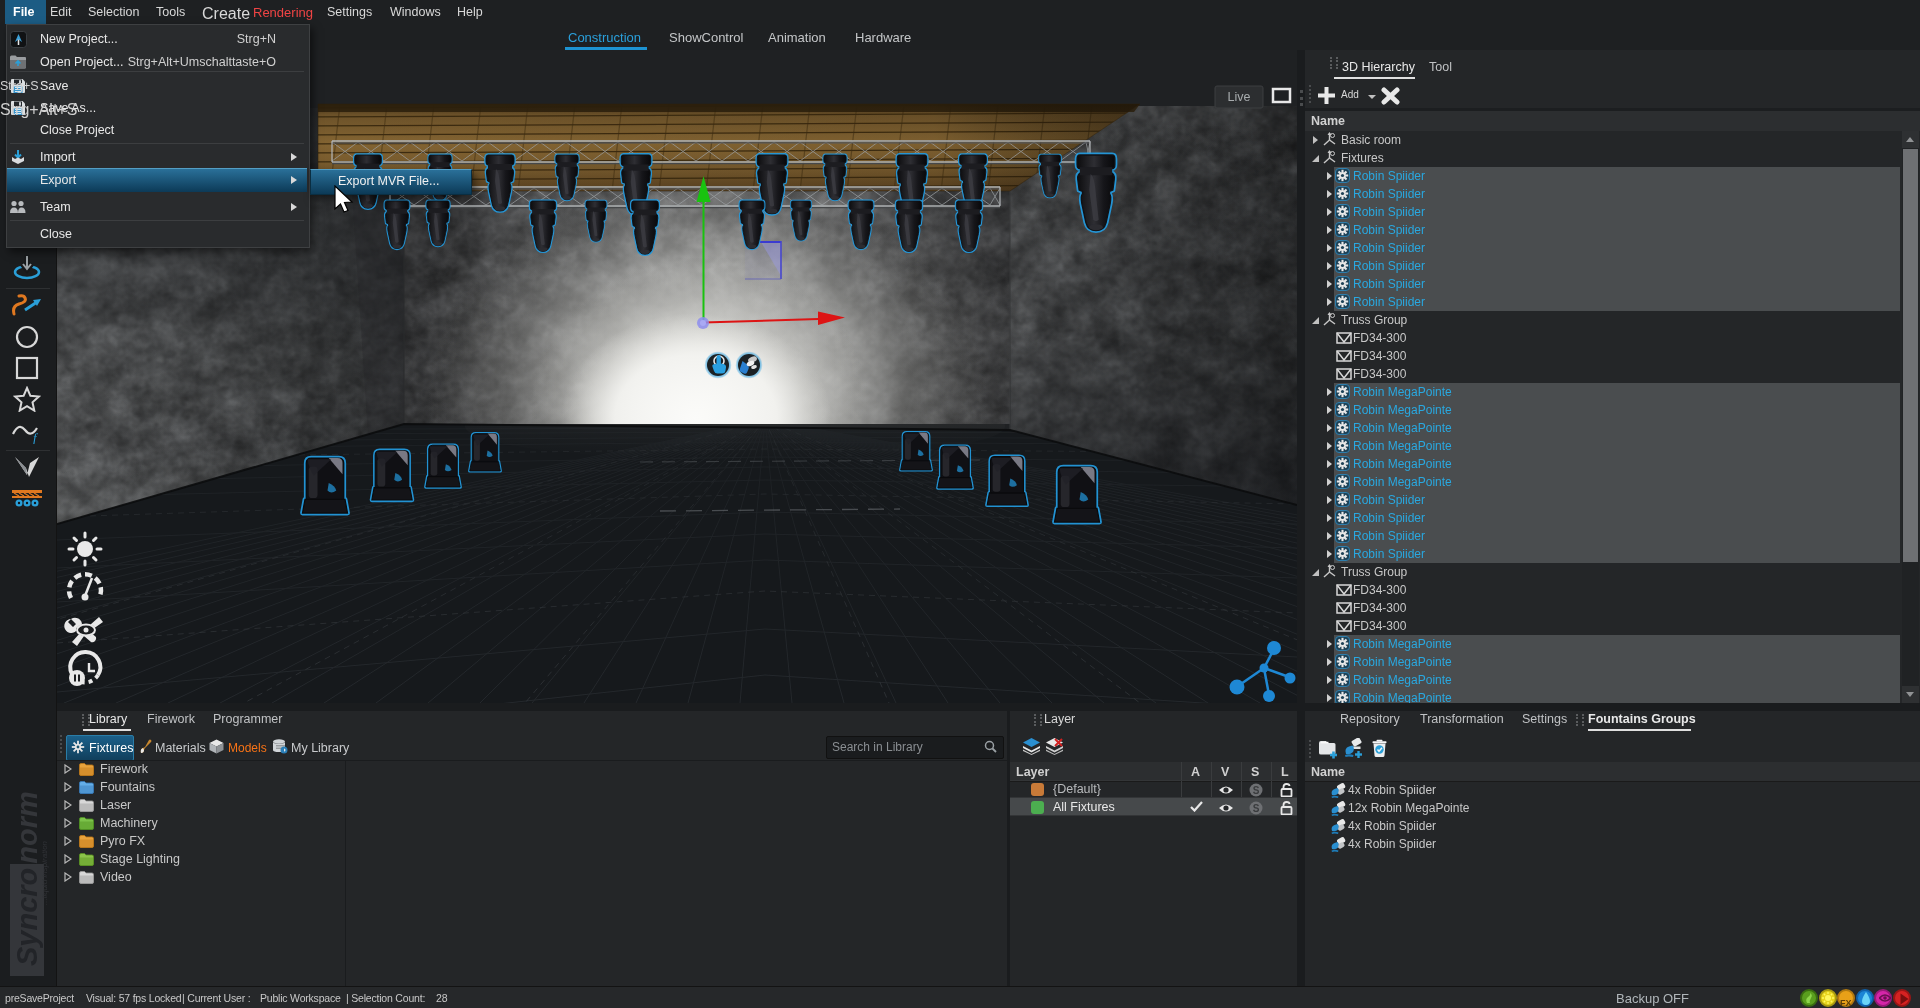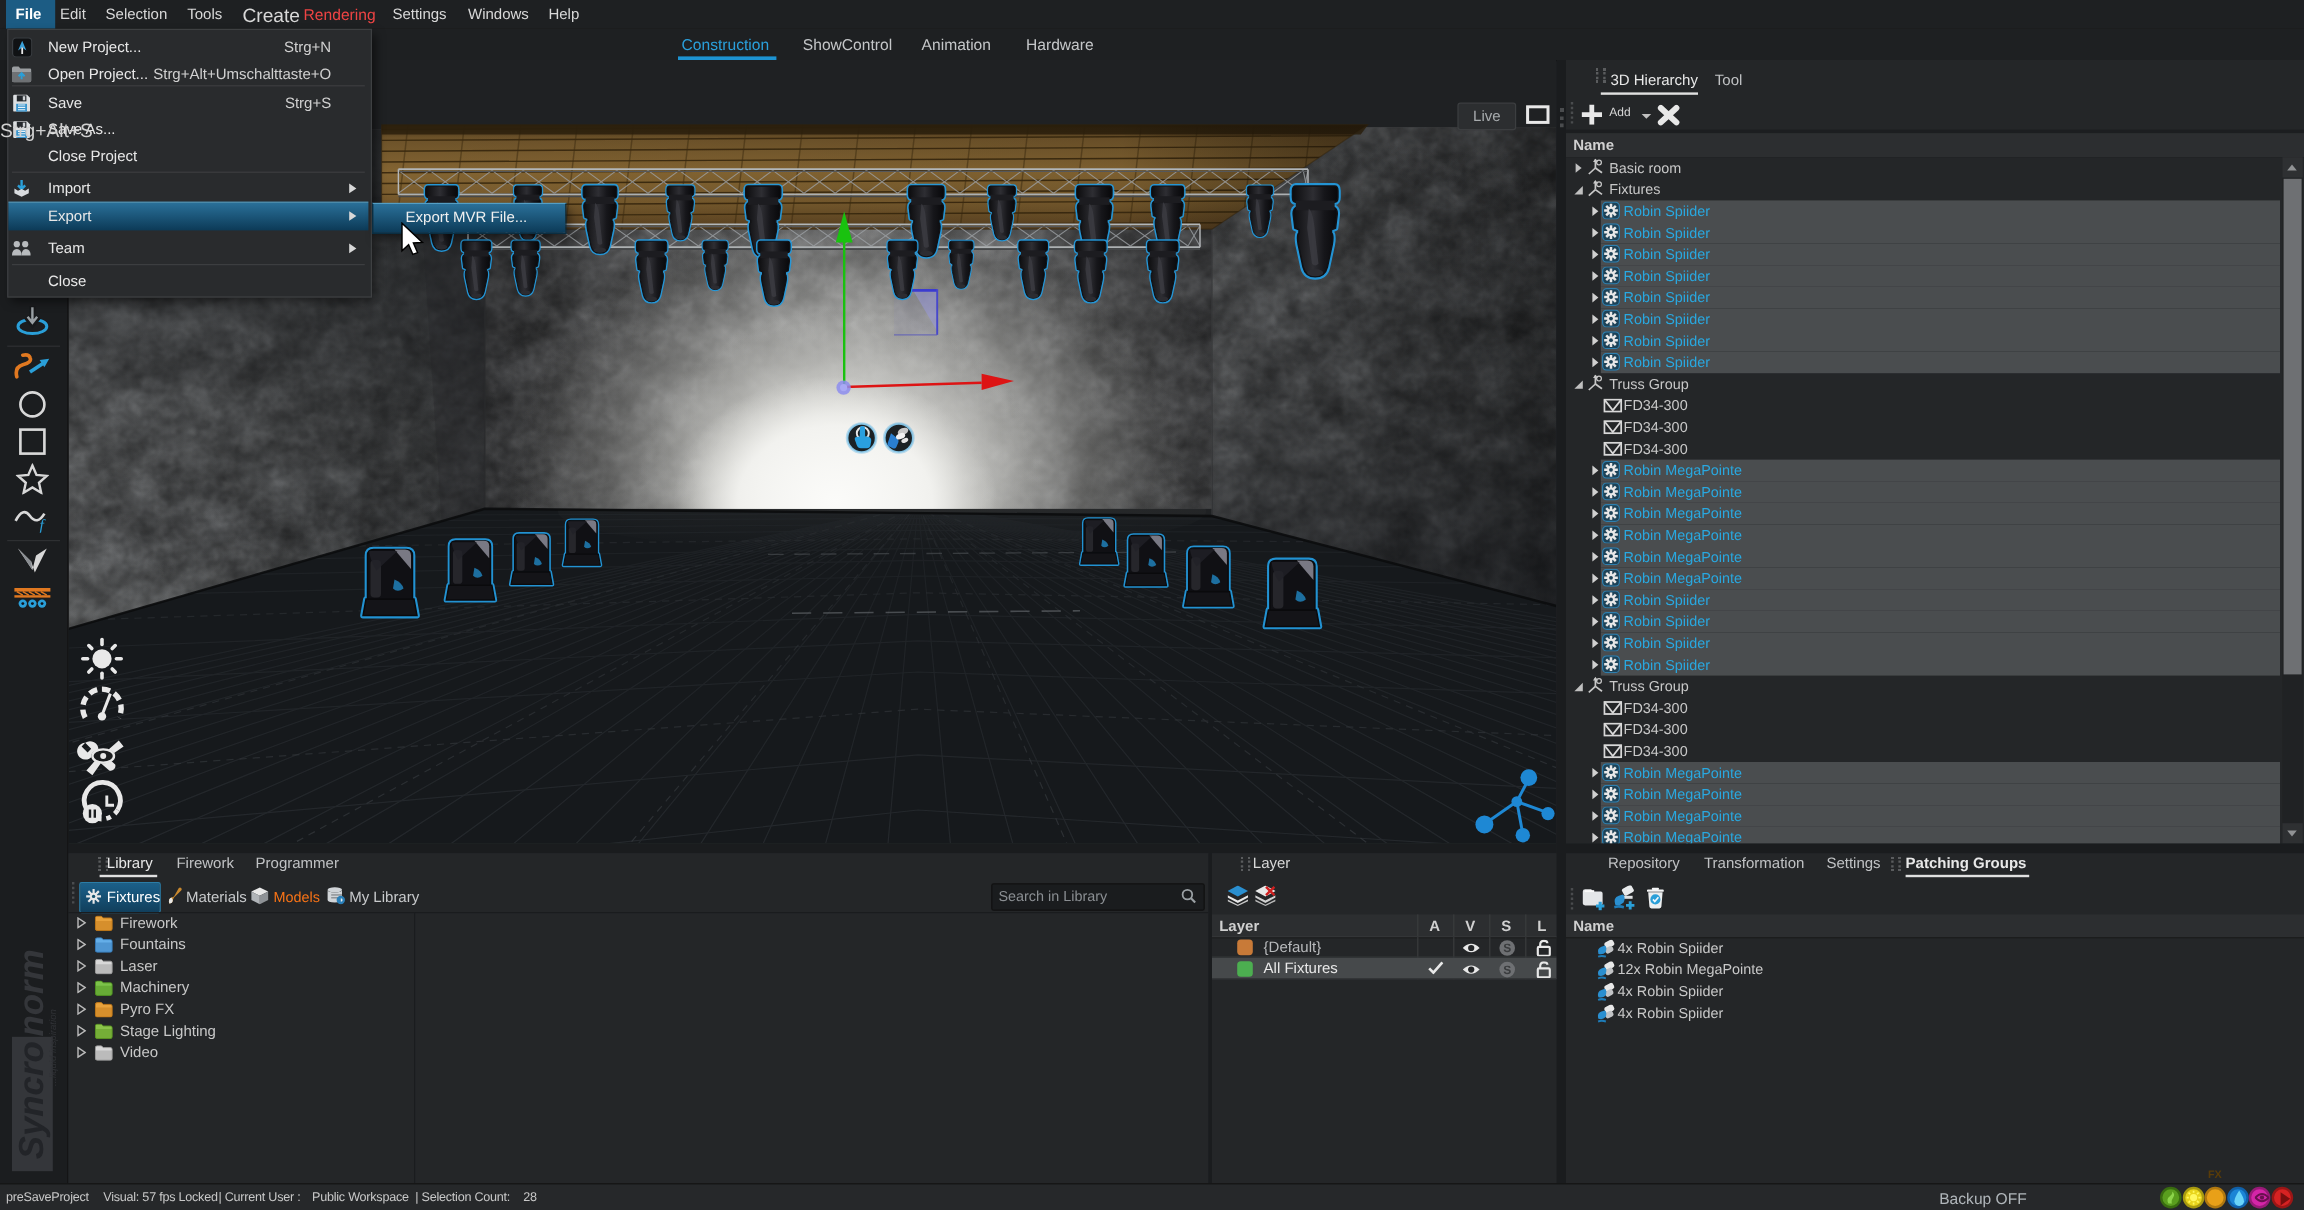--- a/index.html
+++ b/index.html
@@ -1412,21 +1412,21 @@
     </svg>
     <div class="abs" style="left:1010px;top:780px;width:287px;height:1px;background:#333537"></div>
     <div class="abs" style="left:1010px;top:797px;width:287px;height:1px;background:#333537"></div>
     <div class="abs" style="left:1010px;top:815px;width:287px;height:1px;background:#333537"></div>
     <div class="abs" style="left:1305px;top:703px;width:615px;height:283px;background:#242628"></div>
     <div class="abs" style="left:1305px;top:703px;width:615px;height:8px;background:#1a1c1e"></div>
     <div class="abs" style="left:1340px;top:712px;font-size:12.5px;color:#c0c2c4">Repository</div>
     <div class="abs" style="left:1420px;top:712px;font-size:12.5px;color:#c0c2c4">Transformation</div>
     <div class="abs" style="left:1522px;top:712px;font-size:12.5px;color:#c0c2c4">Settings</div>
     <div class="abs" style="left:1576px;top:714px;width:4px;height:12px;border-left:2px dotted #5a5c5e;border-right:2px dotted #5a5c5e"></div>
-    <div class="abs" style="left:1588px;top:712px;font-size:12.5px;color:#e8e8e8;font-weight:bold">Patching Groups</div>
+    <div class="abs" style="left:1588px;top:712px;font-size:12.5px;color:#e8e8e8;font-weight:bold">Fountains Groups</div>
     <div class="abs" style="left:1588px;top:729px;width:103px;height:2px;background:#e0e0e0"></div>
     <div class="abs" style="left:1309px;top:740px;width:3px;height:18px;border-left:2px dotted #4a4c4e"></div>
     <svg class="abs" style="left:1318px;top:739px" width="22" height="20" viewBox="0 0 22 20">
 <path d="M1,4 Q1,2 3,2 L8,2 L9.5,4 L16,4 Q17.5,4 17.5,5.5 L17.5,14 Q17.5,15.5 16,15.5 L3,15.5 Q1,15.5 1,14 Z" fill="#e4e6e8"></path>
 <rect x="2.5" y="2.8" width="8" height="1.6" fill="#fafafa"></rect>
 <g stroke="#2a9fd8" stroke-width="2.6">
         <line x1="15.5" y1="12.5" x2="15.5" y2="19.5"></line>
         <line x1="12" y1="16" x2="19" y2="16"></line>
       </g>
     </svg>
@@ -1500,21 +1500,21 @@
         <line x1="6" y1="0" x2="6" y2="2"></line>
         <line x1="6" y1="10" x2="6" y2="12"></line>
         <line x1="0" y1="6" x2="2" y2="6"></line>
         <line x1="10" y1="6" x2="12" y2="6"></line>
         <line x1="1.8" y1="1.8" x2="3.2" y2="3.2"></line>
         <line x1="8.8" y1="8.8" x2="10.2" y2="10.2"></line>
         <line x1="1.8" y1="10.2" x2="3.2" y2="8.8"></line>
         <line x1="8.8" y1="3.2" x2="10.2" y2="1.8"></line>
       </g>
     </svg>
-    <div class="abs" style="left:1840px;top:974px;font-size:9px;font-weight:bold;color:#5a3c08">FX</div>
+    <div class="abs" style="left:1840px;top:998px;font-size:9px;font-weight:bold;color:#5a3c08">FX</div>
     <svg class="abs" style="left:1860px;top:991px" width="12" height="14" viewBox="0 0 12 14">
       <path d="M6,1 Q10,7 10,10 A4,4 0 1,1 2,10 Q2,7 6,1 Z" fill="#6ad4f8"></path>
     </svg>
     <svg class="abs" style="left:1879px;top:993px" width="12" height="10" viewBox="0 0 12 10">
       <path d="M0.5,5 Q6,-1 11.5,5 Q6,11 0.5,5 Z" fill="none" stroke="#6a1050" stroke-width="1.6"></path>
       <circle cx="6" cy="5" r="1.8" fill="#6a1050"></circle>
     </svg>
     <svg class="abs" style="left:1899px;top:993px" width="10" height="12" viewBox="0 0 10 12">
       <polygon points="1.5,0.5 9.5,6 1.5,11.5" fill="#7a0e0e"></polygon>
     </svg>
@@ -1535,21 +1535,21 @@
     <div class="abs" style="left:0;top:55px;width:276px;text-align:right;font-size:12.5px;color:#d0d0d0;z-index:51">Strg+Alt+Umschalttaste+O</div>
     <div class="abs" style="left:10px;top:71px;width:294px;height:1px;background:#3c3e40;z-index:51"></div>
     <svg class="abs" style="left:10px;top:78px;z-index:51" width="16" height="16" viewBox="0 0 16 16">
       <path d="M1,2 Q1,1 2,1 L12.5,1 L15,3.5 L15,14 Q15,15 14,15 L2,15 Q1,15 1,14 Z" fill="#dde0e2"></path>
       <rect x="4" y="1.5" width="8" height="5" fill="#23272b"></rect>
       <rect x="9" y="2.2" width="2" height="3.4" fill="#cfd3d6"></rect>
       <rect x="3.5" y="8.5" width="9" height="6.5" fill="#3894cc"></rect>
       <path d="M5,9.5 l6,0 M5,11.5 l6,0 M5,13.5 l6,0" stroke="#e8f4fb" stroke-width="0.9"></path>
     </svg>
     <div class="abs" style="left:40px;top:79px;font-size:12.5px;color:#e8e8e8;white-space:nowrap;z-index:51">Save</div>
-    <div class="abs" style="left:0;top:79px;width:276px;text-align:right;font-size:12.5px;color:#d0d0d0;z-index:51">Strg+S</div>
+    <div class="abs" style="left:0;top:79px;width:276px;text-align:left;font-size:12.5px;color:#d0d0d0;z-index:51">Strg+S</div>
     <svg class="abs" style="left:10px;top:100px;z-index:51" width="16" height="16" viewBox="0 0 16 16">
       <path d="M1,2 Q1,1 2,1 L12.5,1 L15,3.5 L15,14 Q15,15 14,15 L2,15 Q1,15 1,14 Z" fill="#dde0e2"></path>
       <rect x="4" y="1.5" width="8" height="5" fill="#23272b"></rect>
       <rect x="9" y="2.2" width="2" height="3.4" fill="#cfd3d6"></rect>
       <rect x="3.5" y="8.5" width="9" height="6.5" fill="#3894cc"></rect>
       <path d="M5,9.5 l6,0 M5,11.5 l6,0 M5,13.5 l6,0" stroke="#e8f4fb" stroke-width="0.9"></path>
     </svg>
     <div class="abs" style="left:40px;top:101px;font-size:12.5px;color:#e8e8e8;white-space:nowrap;z-index:51">Save As...</div>
     <div class="abs" style="left:0;top:101px;width:276px;font-size:16px;color:#d0d0d0;z-index:51">Strg+Alt+S</div>
     <div class="abs" style="left:40px;top:123px;font-size:12.5px;color:#e8e8e8;white-space:nowrap;z-index:51">Close Project</div>

